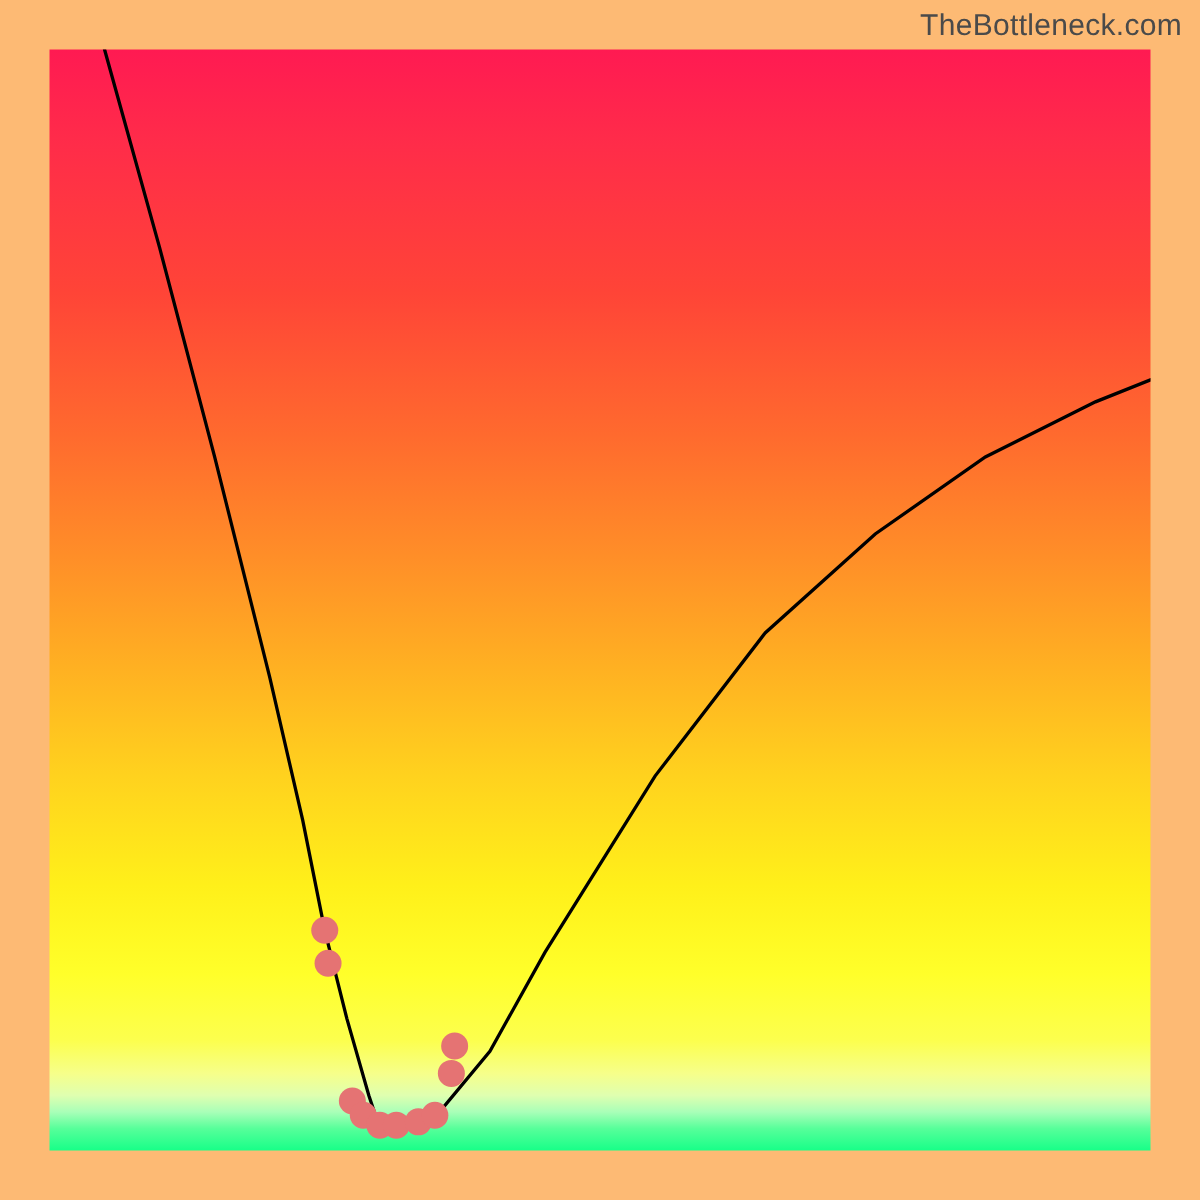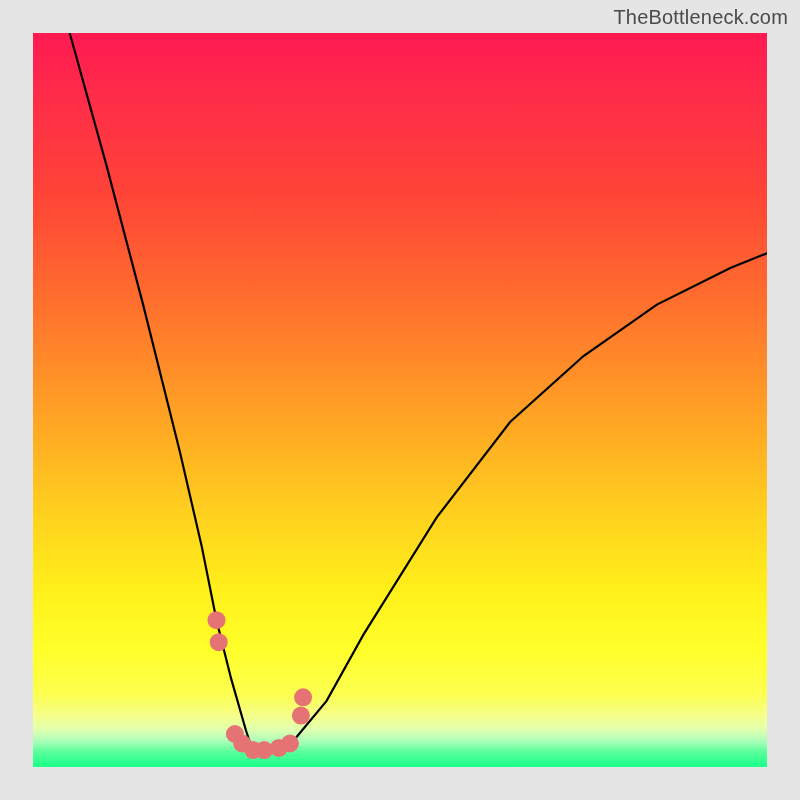--- a/index.html
+++ b/index.html
@@ -10,21 +10,21 @@
     background: #000;
     font-family: Arial, Helvetica, sans-serif;
     overflow: hidden;
   }
   .frame {
     position: absolute;
     left: 0;
     top: 0;
     width: 800px;
     height: 800px;
-    background: #e5e5e5;
+    background: #fdba74;
   }
   .plot {
     position: absolute;
     left: 33px;
     top: 33px;
     width: 734px;
     height: 734px;
     
     background: linear-gradient(
       to bottom,

